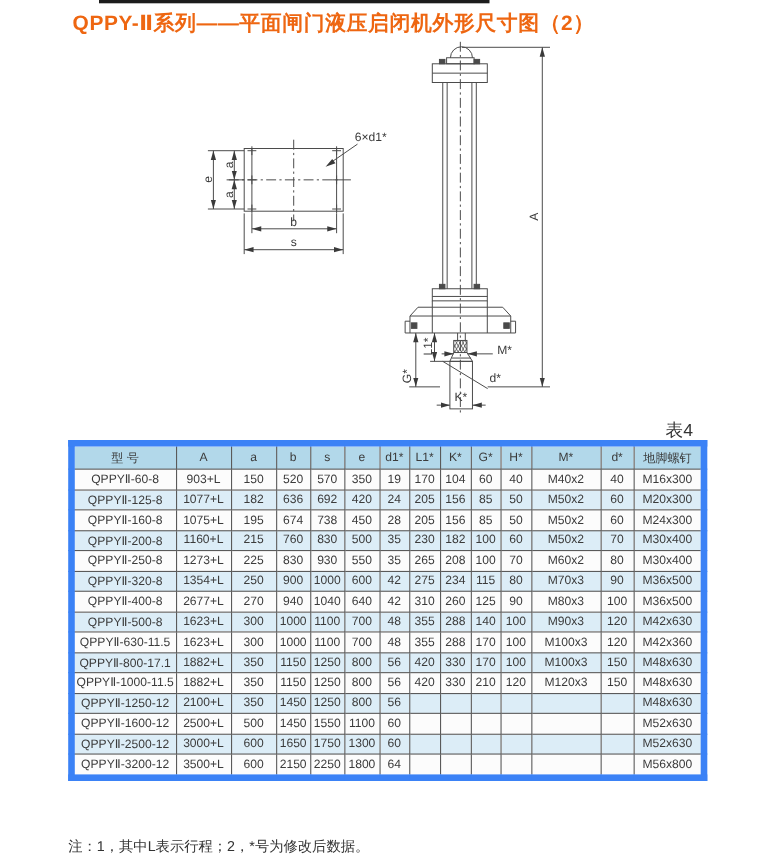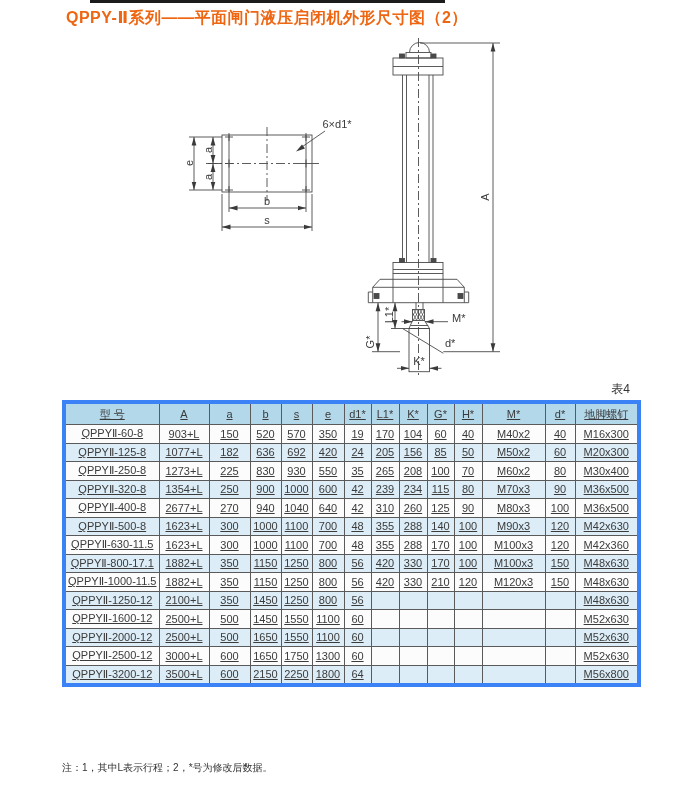--- a/index.html
+++ b/index.html
@@ -5,42 +5,42 @@
   html,body { margin:0; padding:0; background:#ffffff; }
   .page {
     position:relative; width:700px; height:789px; background:#ffffff;
     font-family:"Liberation Sans","DejaVu Sans",sans-serif; overflow:hidden;
     color:#3b3b3b;
   }
   .artifact-line {
     position:absolute; left:90px; top:0; width:355px; height:3px; background:#1c1c1c;
   }
   .title {
-    position:absolute; left:66px; top:8px; font-size:16px; font-weight:bold;
+    position:absolute; left:66px; top:8px; font-size:19px; font-weight:bold;
     color:#ee6611; letter-spacing:0.5px; white-space:nowrap;
   }
   .diagram-svg { position:absolute; left:0; top:0; }
   .table-tag {
-    position:absolute; top:381px; right:70px; font-size:12px; color:#333;
+    position:absolute; top:381px; right:70px; font-size:16px; color:#333;
   }
   table.dims {
     position:absolute; left:62px; top:400px; width:576px;
     border-collapse:collapse; table-layout:fixed;
-    font-size:11px; color:#3b3b3b; border:4px solid #3b82f6;text-decoration:underline;
+    font-size:11px; color:#3b3b3b; border:6px solid #3b82f6;
   }
   table.dims th, table.dims td {
     border:1px solid #5a5a5a; text-align:center; vertical-align:middle;
     padding:0 1px; overflow:hidden; white-space:nowrap; font-weight:normal;
   }
   table.dims thead th { background:#b2d8ea; height:20px; }
   table.dims tbody td { height:17.5px; }
   table.dims tbody tr:nth-child(odd)  td { background:#fcfcfc; }
   table.dims tbody tr:nth-child(even) td { background:#dcedf7; }
   .note {
-    position:absolute; left:62px; top:761px; font-size:10px; color:#333;
+    position:absolute; left:62px; top:761px; font-size:13px; color:#333;
   }
 </style>
 </head>
 <body>
 
 <div class="page">
 
   <div class="artifact-line"></div>
 
   <div class="title">QPPY-Ⅱ系列——平面闸门液压启闭机外形尺寸图（2）</div>
@@ -266,20 +266,52 @@
           <td>24</td>
           <td>205</td>
           <td>156</td>
           <td>85</td>
           <td>50</td>
           <td>M50x2</td>
           <td>60</td>
           <td>M20x300</td>
         </tr>
         <tr>
+          <td>QPPYⅡ-160-8</td>
+          <td>1075+L</td>
+          <td>195</td>
+          <td>674</td>
+          <td>738</td>
+          <td>450</td>
+          <td>28</td>
+          <td>205</td>
+          <td>156</td>
+          <td>85</td>
+          <td>50</td>
+          <td>M50x2</td>
+          <td>60</td>
+          <td>M24x300</td>
+        </tr>
+        <tr>
+          <td>QPPYⅡ-200-8</td>
+          <td>1160+L</td>
+          <td>215</td>
+          <td>760</td>
+          <td>830</td>
+          <td>500</td>
+          <td>35</td>
+          <td>230</td>
+          <td>182</td>
+          <td>100</td>
+          <td>60</td>
+          <td>M50x2</td>
+          <td>70</td>
+          <td>M30x400</td>
+        </tr>
+        <tr>
           <td>QPPYⅡ-250-8</td>
           <td>1273+L</td>
           <td>225</td>
           <td>830</td>
           <td>930</td>
           <td>550</td>
           <td>35</td>
           <td>265</td>
           <td>208</td>
           <td>100</td>
@@ -289,21 +321,21 @@
           <td>M30x400</td>
         </tr>
         <tr>
           <td>QPPYⅡ-320-8</td>
           <td>1354+L</td>
           <td>250</td>
           <td>900</td>
           <td>1000</td>
           <td>600</td>
           <td>42</td>
-          <td>239</td>
+          <td>275</td>
           <td>234</td>
           <td>115</td>
           <td>80</td>
           <td>M70x3</td>
           <td>90</td>
           <td>M36x500</td>
         </tr>
         <tr>
           <td>QPPYⅡ-400-8</td>
           <td>2677+L</td>
@@ -410,36 +442,20 @@
           <td>60</td>
           <td></td>
           <td></td>
           <td></td>
           <td></td>
           <td></td>
           <td></td>
           <td>M52x630</td>
         </tr>
         <tr>
-          <td>QPPYⅡ-2000-12</td>
-          <td>2500+L</td>
-          <td>500</td>
-          <td>1650</td>
-          <td>1550</td>
-          <td>1100</td>
-          <td>60</td>
-          <td></td>
-          <td></td>
-          <td></td>
-          <td></td>
-          <td></td>
-          <td></td>
-          <td>M52x630</td>
-        </tr>
-        <tr>
           <td>QPPYⅡ-2500-12</td>
           <td>3000+L</td>
           <td>600</td>
           <td>1650</td>
           <td>1750</td>
           <td>1300</td>
           <td>60</td>
           <td></td>
           <td></td>
           <td></td>

